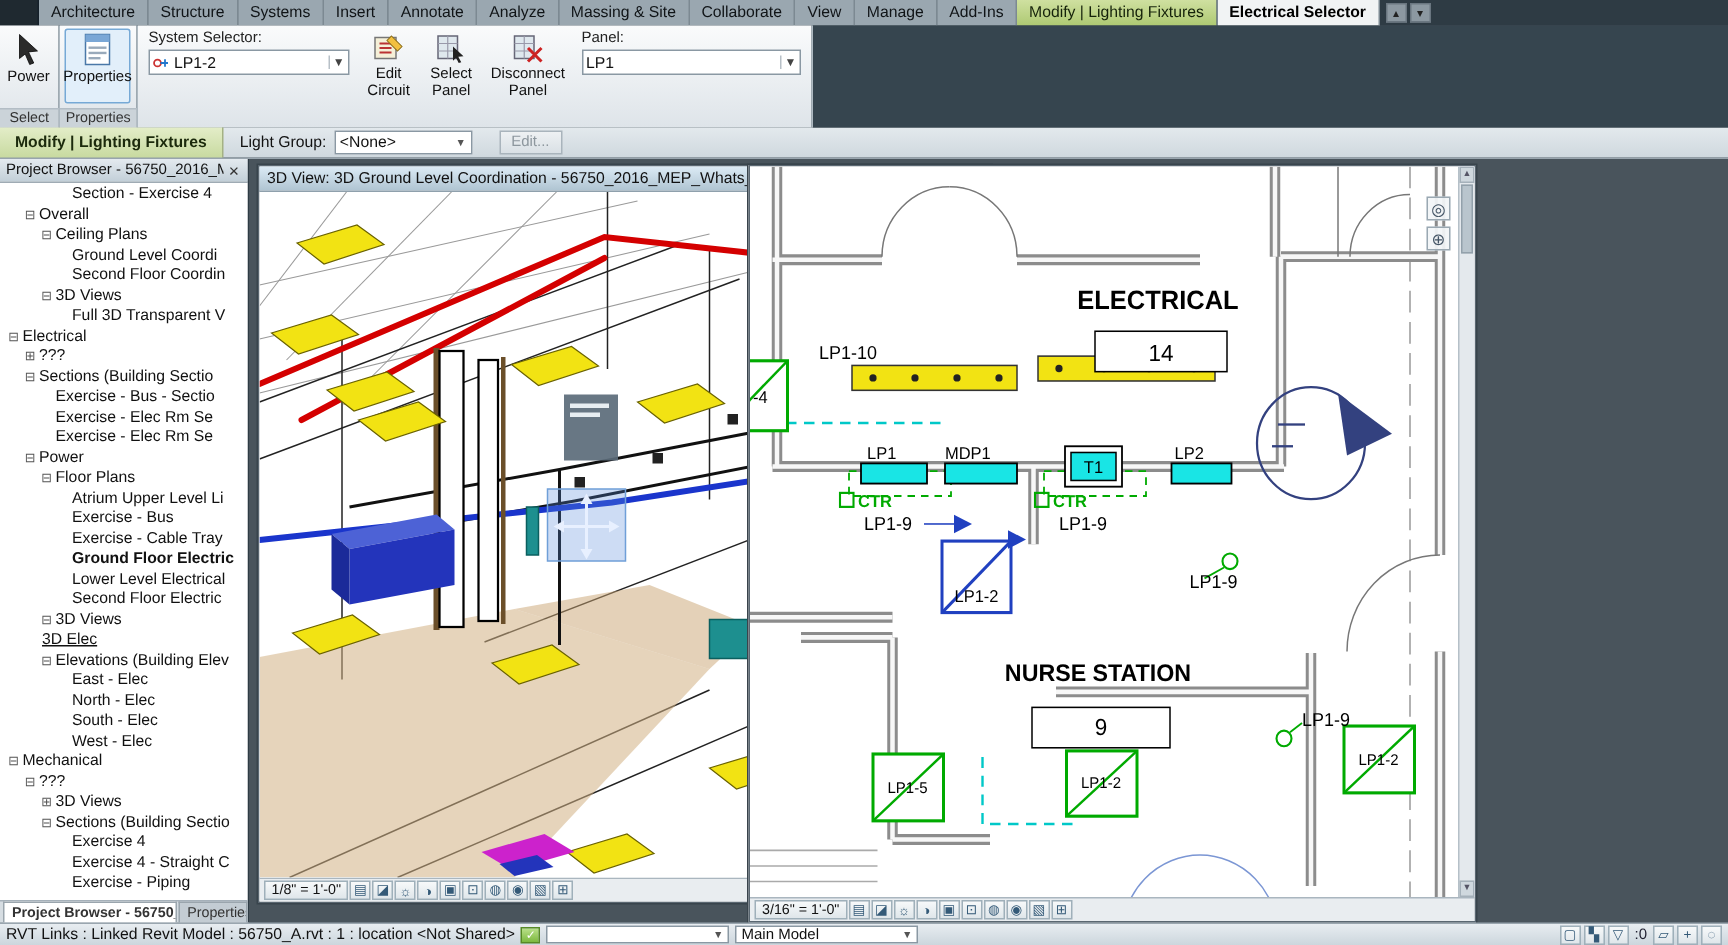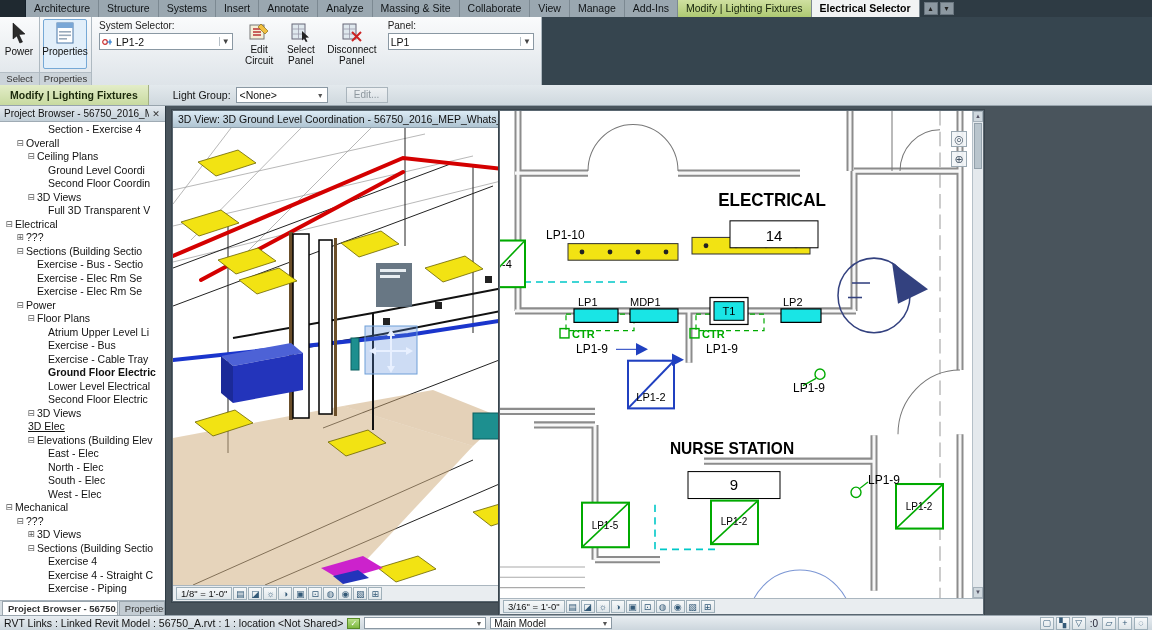--- a/index.html
+++ b/index.html
@@ -26,21 +26,21 @@
   .sys-col { display:flex; flex-direction:column; padding:1px 4px; gap:2px; }
   .sys-lbl { font-size:10px; color:#222; }
   .combo { display:flex; align-items:center; height:17px; background:#fff; border:1px solid #8a98a3; padding:0 2px; gap:3px; }
   .combo .cval { flex:1; font-size:10.5px; white-space:nowrap; overflow:hidden; }
   .combo .carr { font-size:8px; color:#444; border-left:1px solid #b7c0c7; padding-left:2px; }
   .ribbon-fill { flex:1; background:#36454f; }
 
   
   .optionsbar { height:21px; background:linear-gradient(#e3e9ed,#cfd8de); border-bottom:1px solid #98a4ad; display:flex; align-items:center; }
   .ctx-label { height:100%; line-height:20px; padding:0 10px; background:linear-gradient(#e3edc8,#c8daa0); border-right:1px solid #a4b184; font-size:10.5px; font-weight:bold; color:#1c2a0c; }
-  .ob-lbl { margin-left:24px; font-size:10.5px; }
+  .ob-lbl { margin-left:11px; font-size:10.5px; }
   .ob-combo { width:92px; height:16px; margin-left:5px; background:#fff; border:1px solid #8a98a3; display:flex; align-items:center; font-size:10.5px; padding:0 3px; }
   .ob-combo span.flex { flex:1; }
   .ob-btn { margin-left:18px; width:42px; height:16px; border:1px solid #a9b4bc; background:linear-gradient(#eef1f3,#d9e0e5); color:#8d979e; font-size:10px; text-align:center; line-height:14px; }
 
   
   .workspace { position:absolute; left:0; top:106px; width:1152px; height:509px; background:#49545c; }
 
   
   .pbrowser { position:absolute; left:0; top:0; width:166px; height:509px; background:#eef1f3; border-right:1px solid #2e3b44; display:flex; flex-direction:column; }
   .pb-title { height:16px; background:linear-gradient(#e4eaef,#c2cfd8); border-bottom:1px solid #9fabb4; display:flex; align-items:center; font-size:10px; padding:0 2px 0 4px; }

